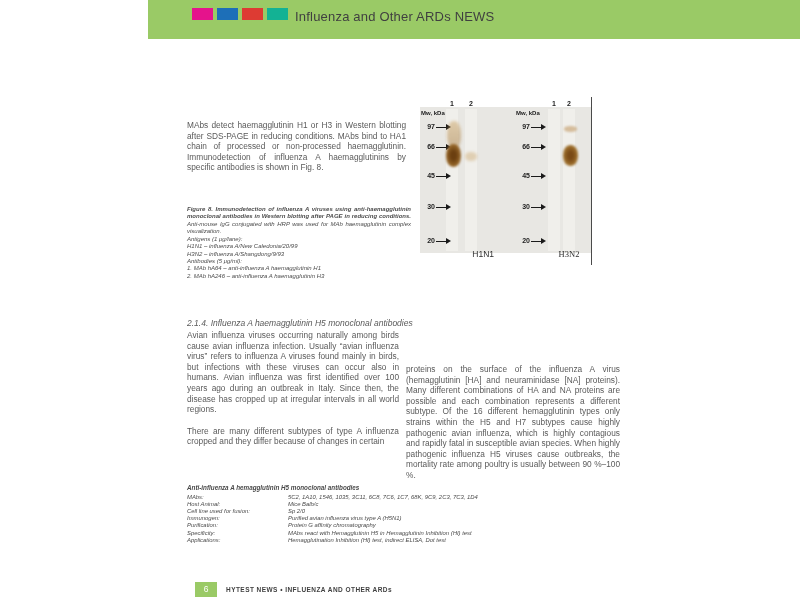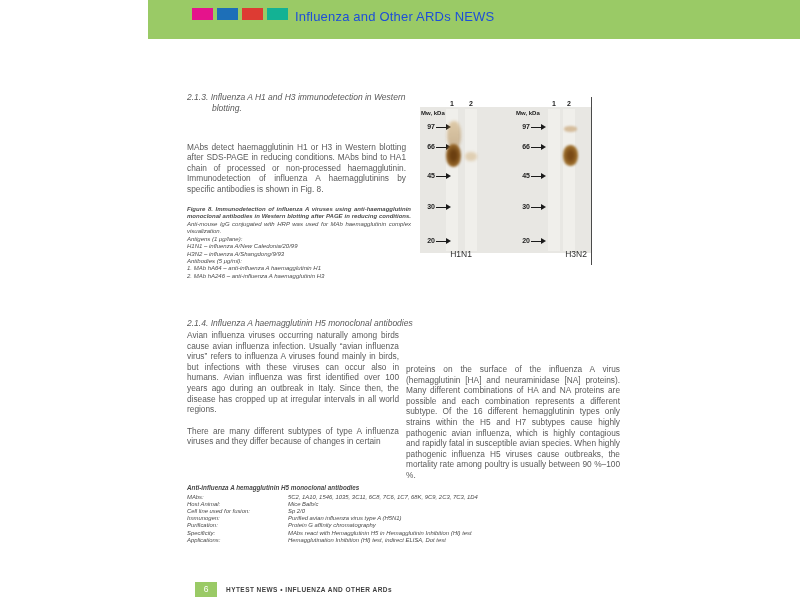--- a/index.html
+++ b/index.html
@@ -9,21 +9,21 @@
   }
 
   
   .header-bar { position:absolute; left:148px; top:0; width:652px; height:39px; background:#9aca66; }
   .brand-squares { position:absolute; left:44px; top:8px; display:flex; gap:4px; }
   .sq { width:21px; height:12px; }
   .sq-magenta { background:#e5138c; }
   .sq-blue    { background:#1d6fb8; }
   .sq-red     { background:#dd3b33; }
   .sq-teal    { background:#13b294; }
-  .header-title { position:absolute; left:147px; top:9px; font-size:13px; color:#1d4ed8; letter-spacing:0.2px; }
+  .header-title { position:absolute; left:147px; top:9px; font-size:13px; color:#404040; letter-spacing:0.2px; }
 
   
   .sec-heading { font-style:italic; font-size:8.5px; line-height:10.8px; color:#5a5a5a; padding-left:25px; text-indent:-25px; }
   .body-text   { font-size:8.3px; line-height:10.6px; text-align:justify; color:#5a5a5a; }
 
   .s213 { position:absolute; left:187px; top:92px; width:219px; }
   .s213 .body-text { margin-top:28px; }
 
   
   .caption { position:absolute; left:187px; top:206px; width:224px; font-style:italic; font-size:6px; line-height:7.3px; color:#4c4c4c; }
@@ -78,21 +78,20 @@
     <div class="brand-squares">
       <div class="sq sq-magenta"></div>
       <div class="sq sq-blue"></div>
       <div class="sq sq-red"></div>
       <div class="sq sq-teal"></div>
     </div>
     <div class="header-title">Influenza and Other ARDs NEWS</div>
   </div>
 
   <div class="s213">
-    <div class="sec-heading">2.1.3. Influenza A H1 and H3 immunodetection in Western blotting.</div>
     <div class="body-text">MAbs detect haemagglutinin H1 or H3 in Western blotting after SDS-PAGE in reducing conditions. MAbs bind to HA1 chain of processed or non-processed haemagglutinin. Immunodetection of influenza A haemagglutinins by specific antibodies is shown in Fig. 8.</div>
   </div>
 
   <div class="caption">
     <div class="lead">
       <span class="cap-bold">Figure 8. Immunodetection of influenza A viruses using anti-haemagglutinin monoclonal antibodies in Western blotting after PAGE in reducing conditions.</span>
       <span>Anti-mouse IgG conjugated with HRP was used for MAb haemagglutinin complex visualization.</span>
     </div>
     <div class="cap-line">Antigens (1 μg/lane):</div>
     <div class="cap-line">H1N1 – influenza A/New Caledonia/20/99</div>
@@ -161,28 +160,28 @@
         <span class="mk-num">20</span>
         <span class="arr"></span>
       </div>
 
     <div class="band band-l1-smear"></div>
     <div class="band band-l1-main"></div>
     <div class="band band-l2-faint"></div>
     <div class="band band-r2-top"></div>
     <div class="band band-r2-main"></div>
 
-    <div class="panel-label" style="left:8px;">H1N1</div>
-    <div class="panel-label" style="left:123px;">H3N2</div>
+    <div class="panel-label" style="left:8px;text-align:right;">H1N1</div>
+    <div class="panel-label" style="left:116px;font-family:Liberation Serif, serif;">H3N2</div>
   </div>
 
   <div class="s214-heading sec-heading">2.1.4. Influenza A haemagglutinin H5 monoclonal antibodies</div>
   <div class="col-left">
     <div class="body-text">Avian influenza viruses occurring naturally among birds cause avian influenza infection. Usually “avian influenza virus” refers to influenza A viruses found mainly in birds, but infections with these viruses can occur also in humans. Avian influenza was first identified over 100 years ago during an outbreak in Italy. Since then, the disease has cropped up at irregular intervals in all world regions.</div>
-    <div class="body-text p2">There are many different subtypes of type A influenza viruses and they differ because of changes in certain</div>
+    <div class="body-text p2">There are many different subtypes of type A influenza cropped and they differ because of changes in certain</div>
   </div>
   <div class="col-right">
     <div class="body-text">proteins on the surface of the influenza A virus (hemagglutinin [HA] and neuraminidase [NA] proteins). Many different combinations of HA and NA proteins are possible and each combination represents a different subtype. Of the 16 different hemagglutinin types only strains within the H5 and H7 subtypes cause highly pathogenic avian influenza, which is highly contagious and rapidly fatal in susceptible avian species. When highly pathogenic influenza H5 viruses cause outbreaks, the mortality rate among poultry is usually between 90 %–100 %.</div>
   </div>
 
   <div class="spec">
     <div class="spec-heading">Anti-influenza A hemagglutinin H5 monoclonal antibodies</div>
     <div class="spec-row">
       <div class="spec-label">MAbs:</div>
       <div class="spec-value">5C2, 1A10, 1546, 1035, 3C11, 6C8, 7C6, 1C7, 68K, 9C9, 2C3, 7C3, 1D4</div>

